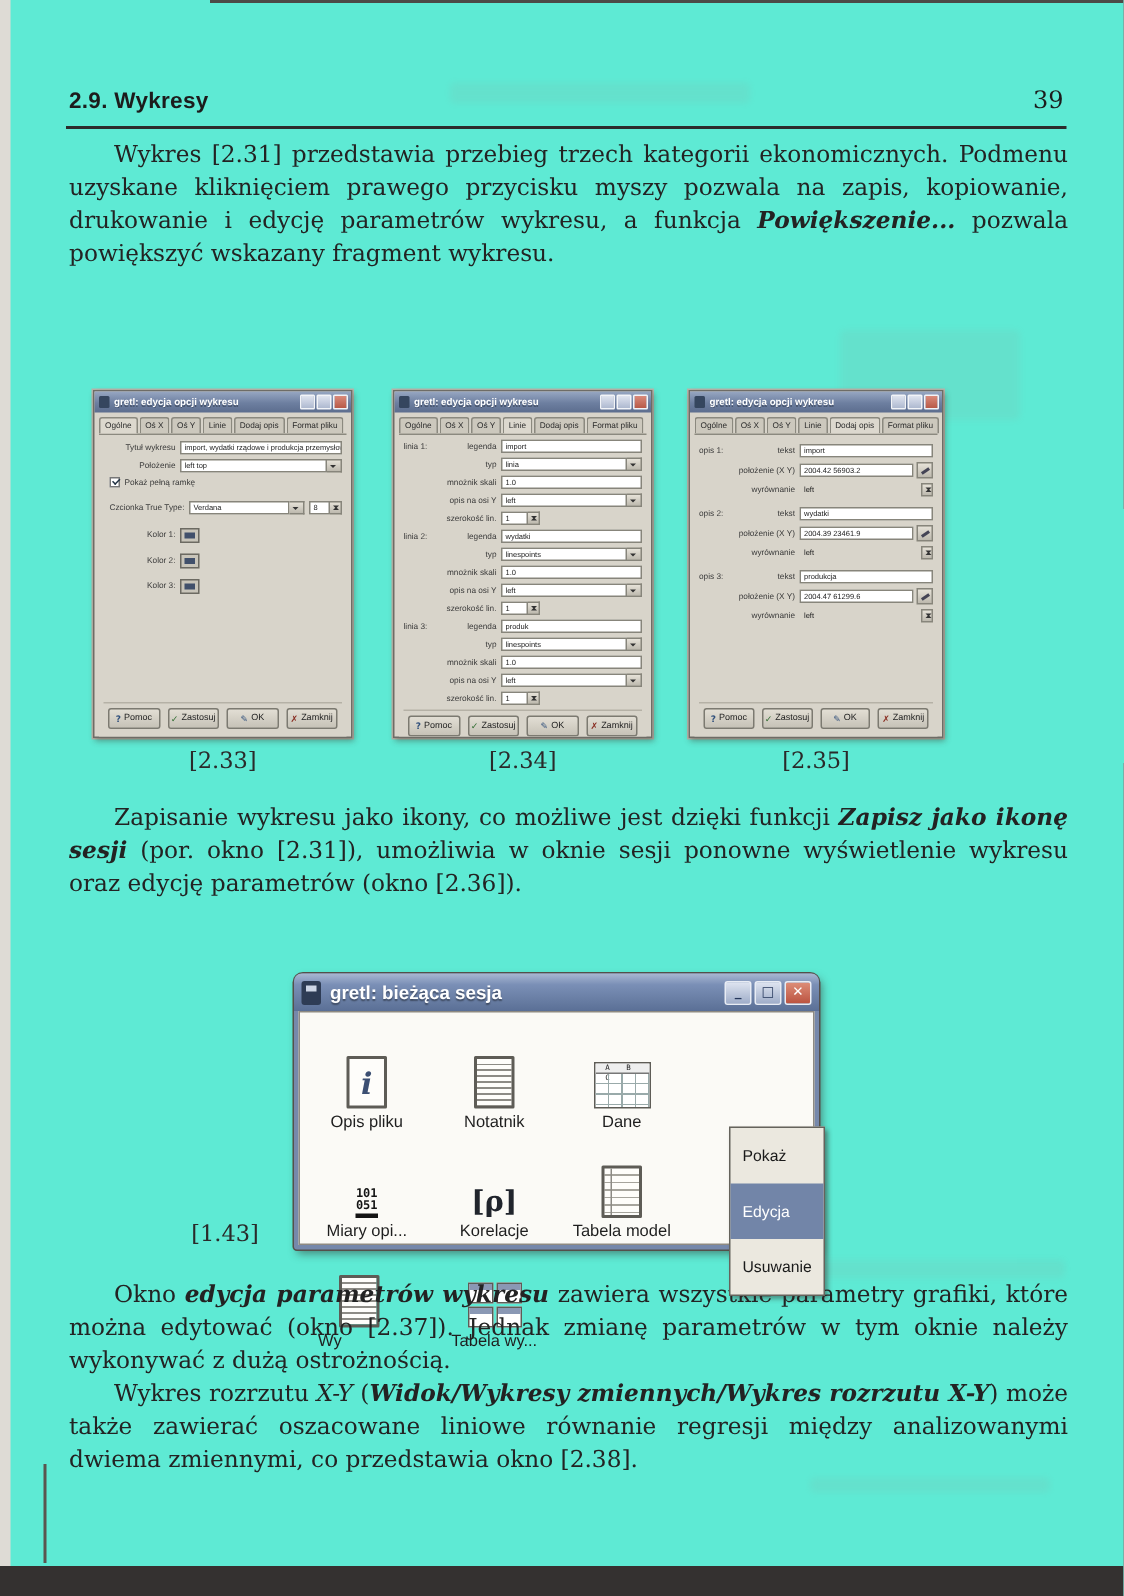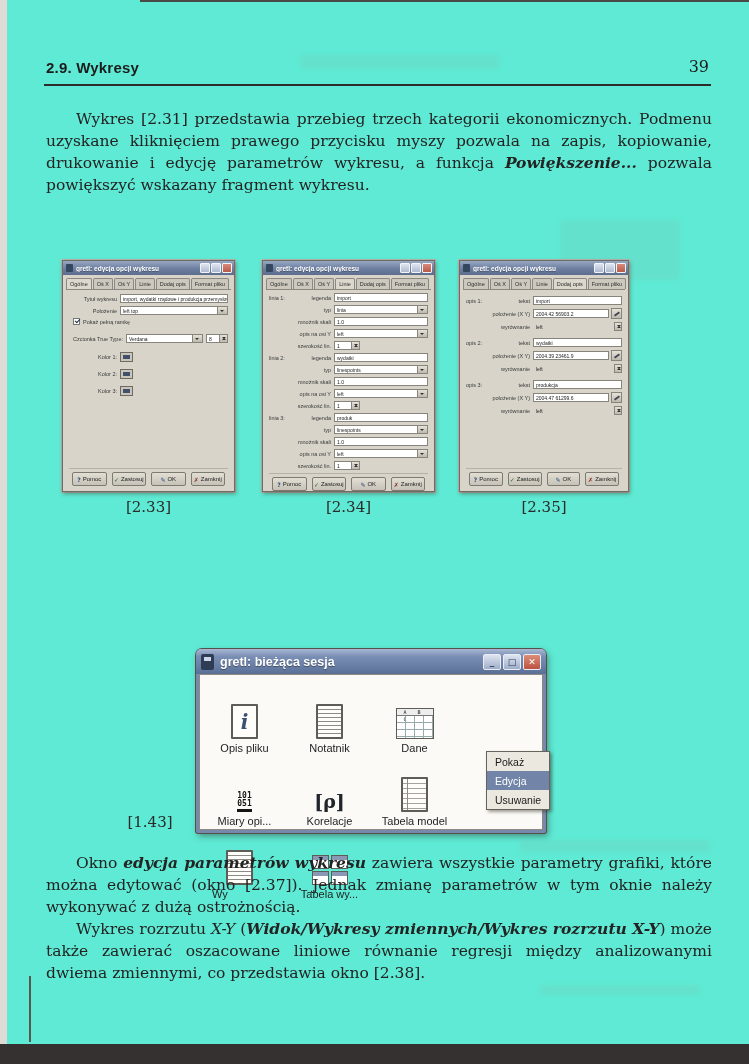--- a/index.html
+++ b/index.html
@@ -106,21 +106,21 @@
   .digits { font:bold 8px "DejaVu Sans Mono", monospace; line-height:8px; color:#141414; white-space:pre-line; text-align:center;
             border-bottom:3px solid #141414; padding-bottom:1px; }
   .rho { font:bold 19px "DejaVu Serif", serif; color:#20242c; }
   .panes { width:36px; height:30px; display:grid; grid-template-columns:1fr 1fr; grid-template-rows:1fr 1fr; gap:2px; }
   .pane { background:#fff; border:1px solid #5e5c56; position:relative; }
   .pane::before { content:""; position:absolute; left:0; right:0; top:0; height:4px; background:#8a98b4; }
 
   
   .cmenu { position:absolute; left:486px; top:751px; width:64px; background:#ebe8df;
            border:1px solid #65635c; box-shadow:2px 2px 3px rgba(50,45,40,.45); z-index:5; }
-  .citem { height:19px; display:flex; align-items:center; padding-left:8px;
+  .citem { height:37px; display:flex; align-items:center; padding-left:8px;
            font:10.5px "Liberation Sans", sans-serif; color:#1a1a1a; }
   .citem.hl { background:#7285a8; color:#fff; }
 </style>
 </head>
 <body>
 
 <div id="page">
 
   <div class="scan-top"></div>
   <div class="scan-left"></div>
@@ -128,21 +128,21 @@
   <div class="scan-edge"></div>
   <div class="smudge" style="left:300px; top:55px; width:200px; height:14px;"></div>
   <div class="smudge" style="left:560px; top:220px; width:120px; height:60px;"></div>
   <div class="smudge" style="left:520px; top:840px; width:190px; height:12px;"></div>
   <div class="smudge" style="left:540px; top:985px; width:160px; height:10px;"></div>
 
   <div class="hdr-title">2.9. Wykresy</div>
   <div class="hdr-num">39</div>
   <div class="hdr-rule"></div>
 
-  <div class="tblock" style="top:108px;">
+  <div class="tblock" style="top:92px;">
     <p><span>Wykres [2.31] przedstawia przebieg trzech kategorii ekonomicznych. Podmenu uzyskane kliknięciem prawego przycisku myszy pozwala na zapis, kopiowanie, drukowanie i edycję parametrów wykresu, a funkcja </span><span class="bi">Powiększenie...</span><span> pozwala powiększyć wskazany fragment wykresu.</span></p>
   </div>
 
   <div class="mini" style="left:62px; top:260px; width:173px; height:232px;">
     <div class="mtit">
       <span class="mico"></span>
       <span class="mtxt">gretl: edycja opcji wykresu</span>
       <span class="mbts">
           <span class="mbtn"></span>
           <span class="mbtn"></span>
@@ -430,20 +430,21 @@
           </span>
       </div>
     </div>
   </div>
 
   <div class="figcap" style="left:62px; width:173px; top:498px;">[2.33]</div>
   <div class="figcap" style="left:262px; width:173px; top:498px;">[2.34]</div>
   <div class="figcap" style="left:459px; width:170px; top:498px;">[2.35]</div>
 
   <div class="tblock" style="top:534px;">
+    <p><span>Zapisanie wykresu jako ikony, co możliwe jest dzięki funkcji </span><span class="bi">Zapisz jako ikonę sesji</span><span> (por. okno [2.31]), umożliwia w oknie sesji ponowne wyświetlenie wykresu oraz edycję parametrów (okno [2.36]).</span></p>
   </div>
 
   <div class="sess">
     <div class="stit">
       <span class="sico"></span>
       <span class="stxt">gretl: bieżąca sesja</span>
       <span class="sbts">
         <span class="sbtn">_</span>
         <span class="sbtn">□</span>
         <span class="sbtn close">✕</span>

